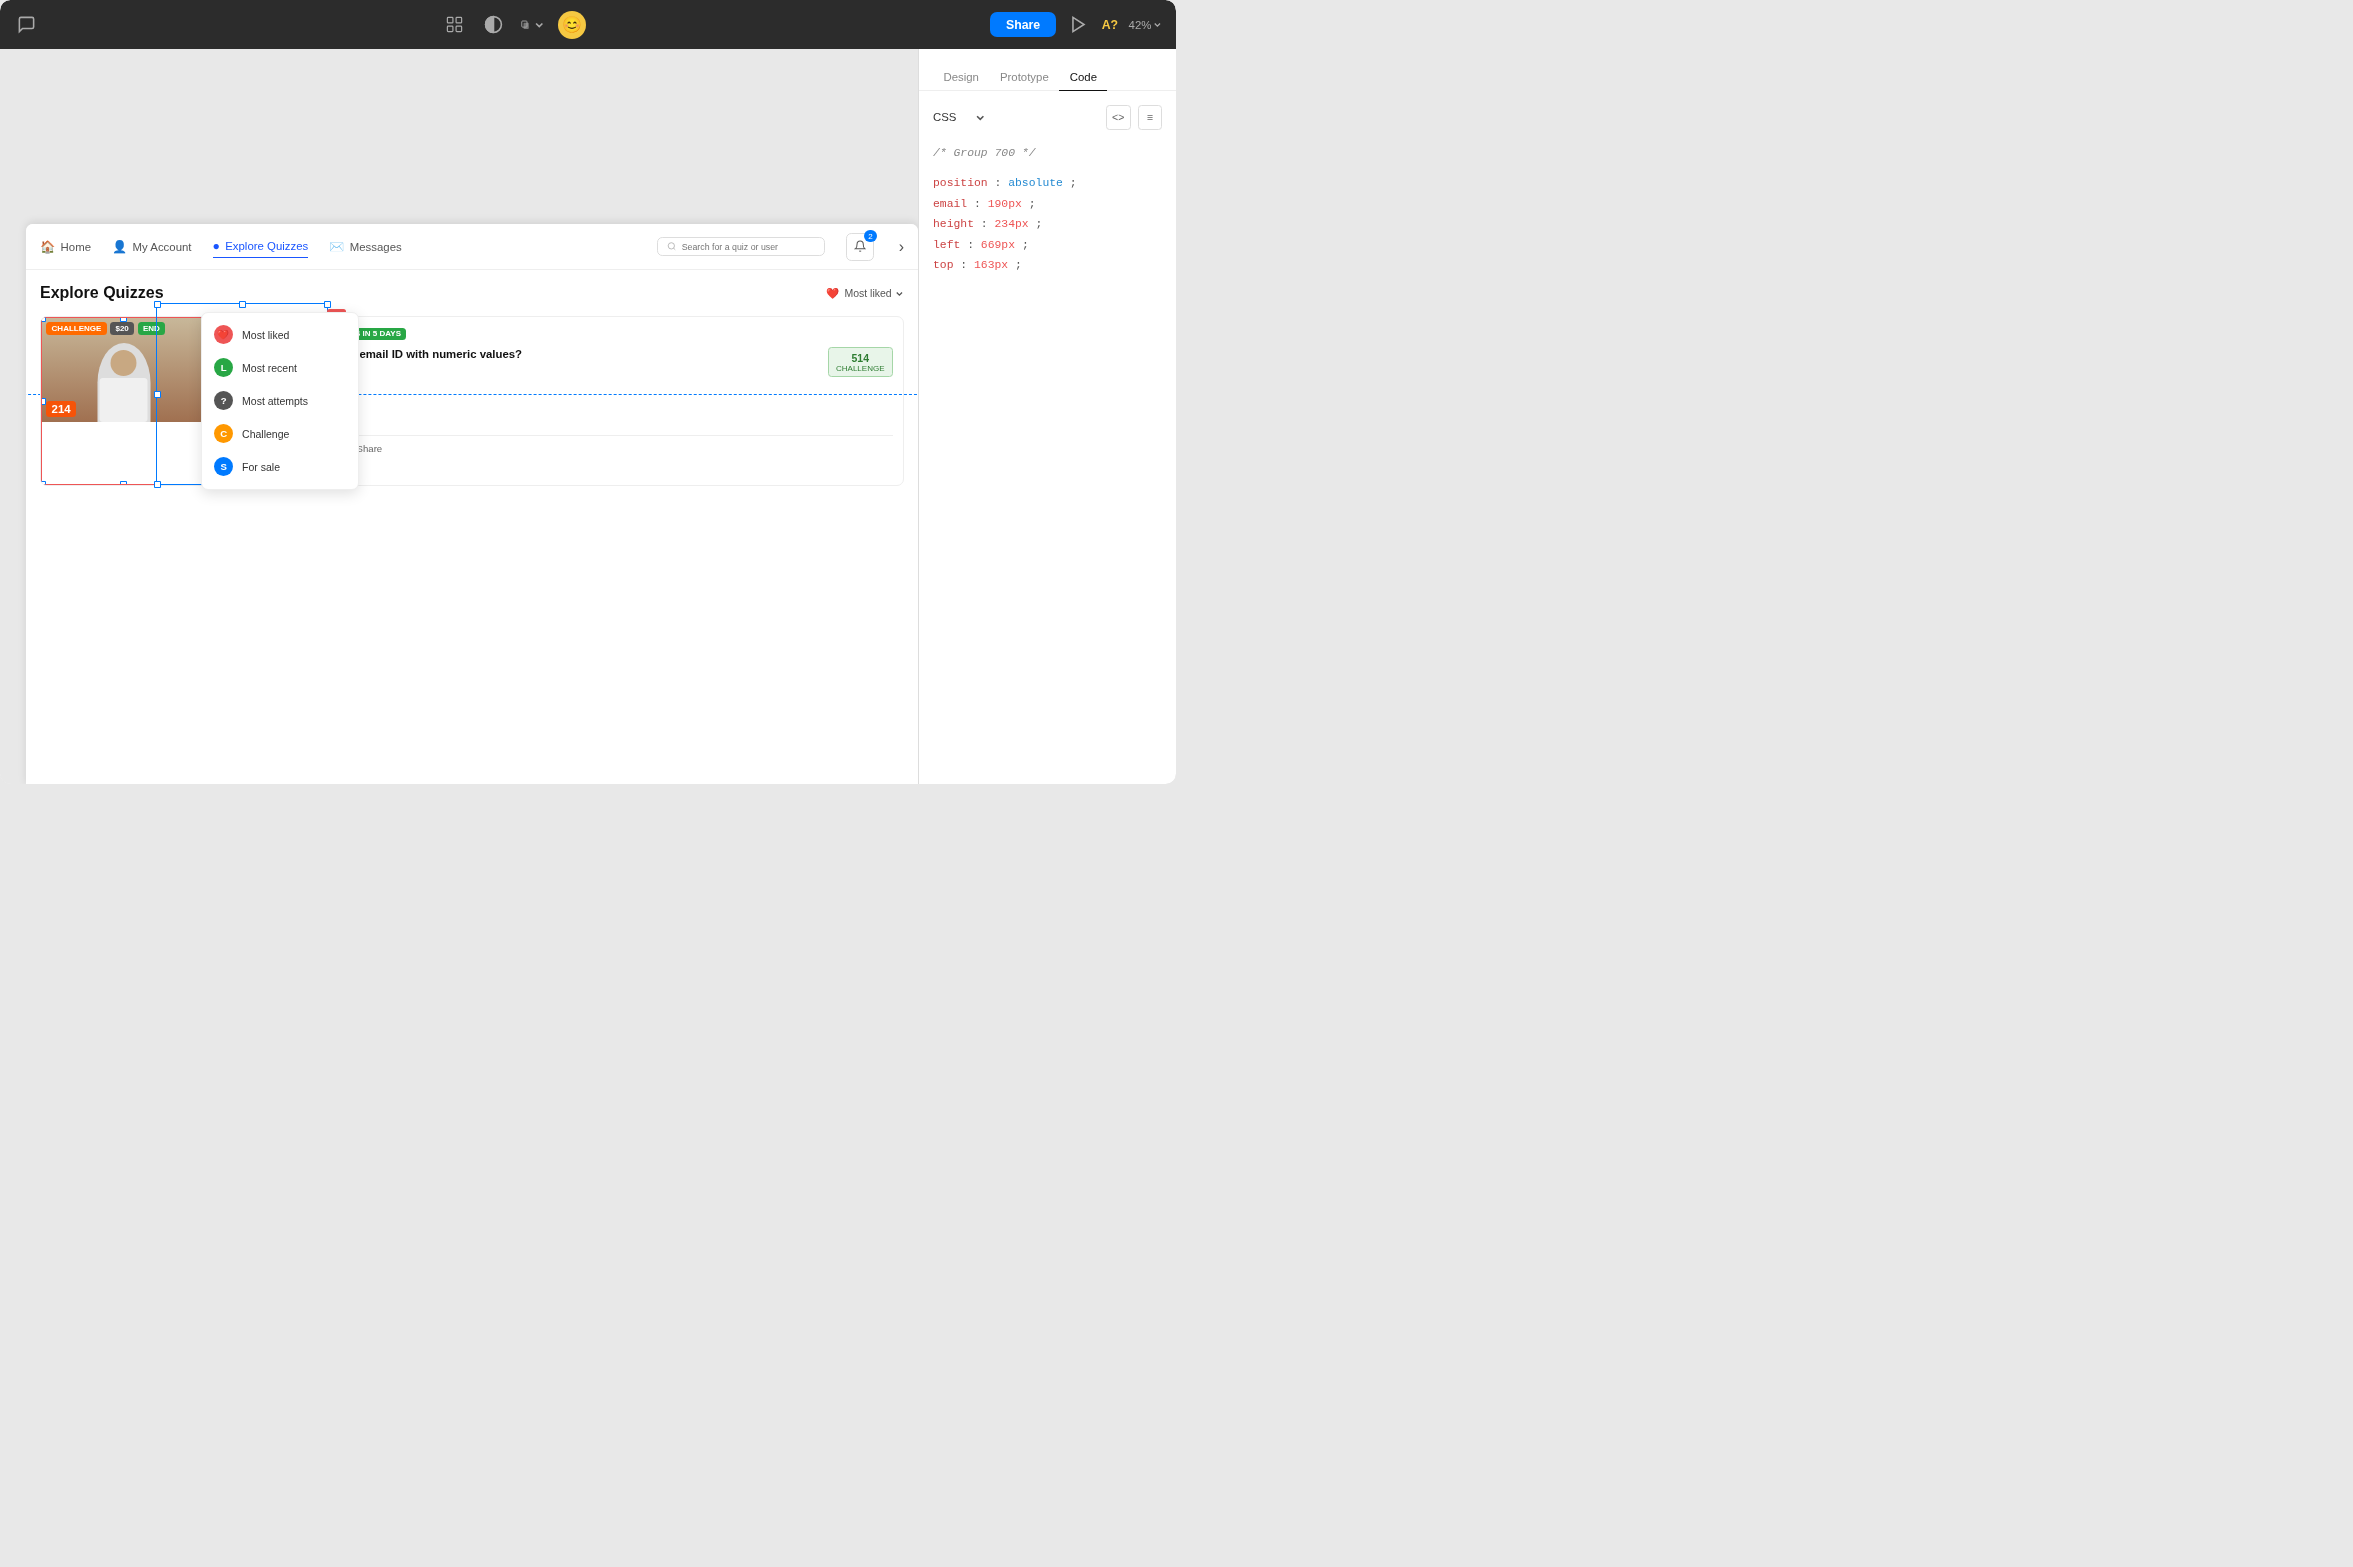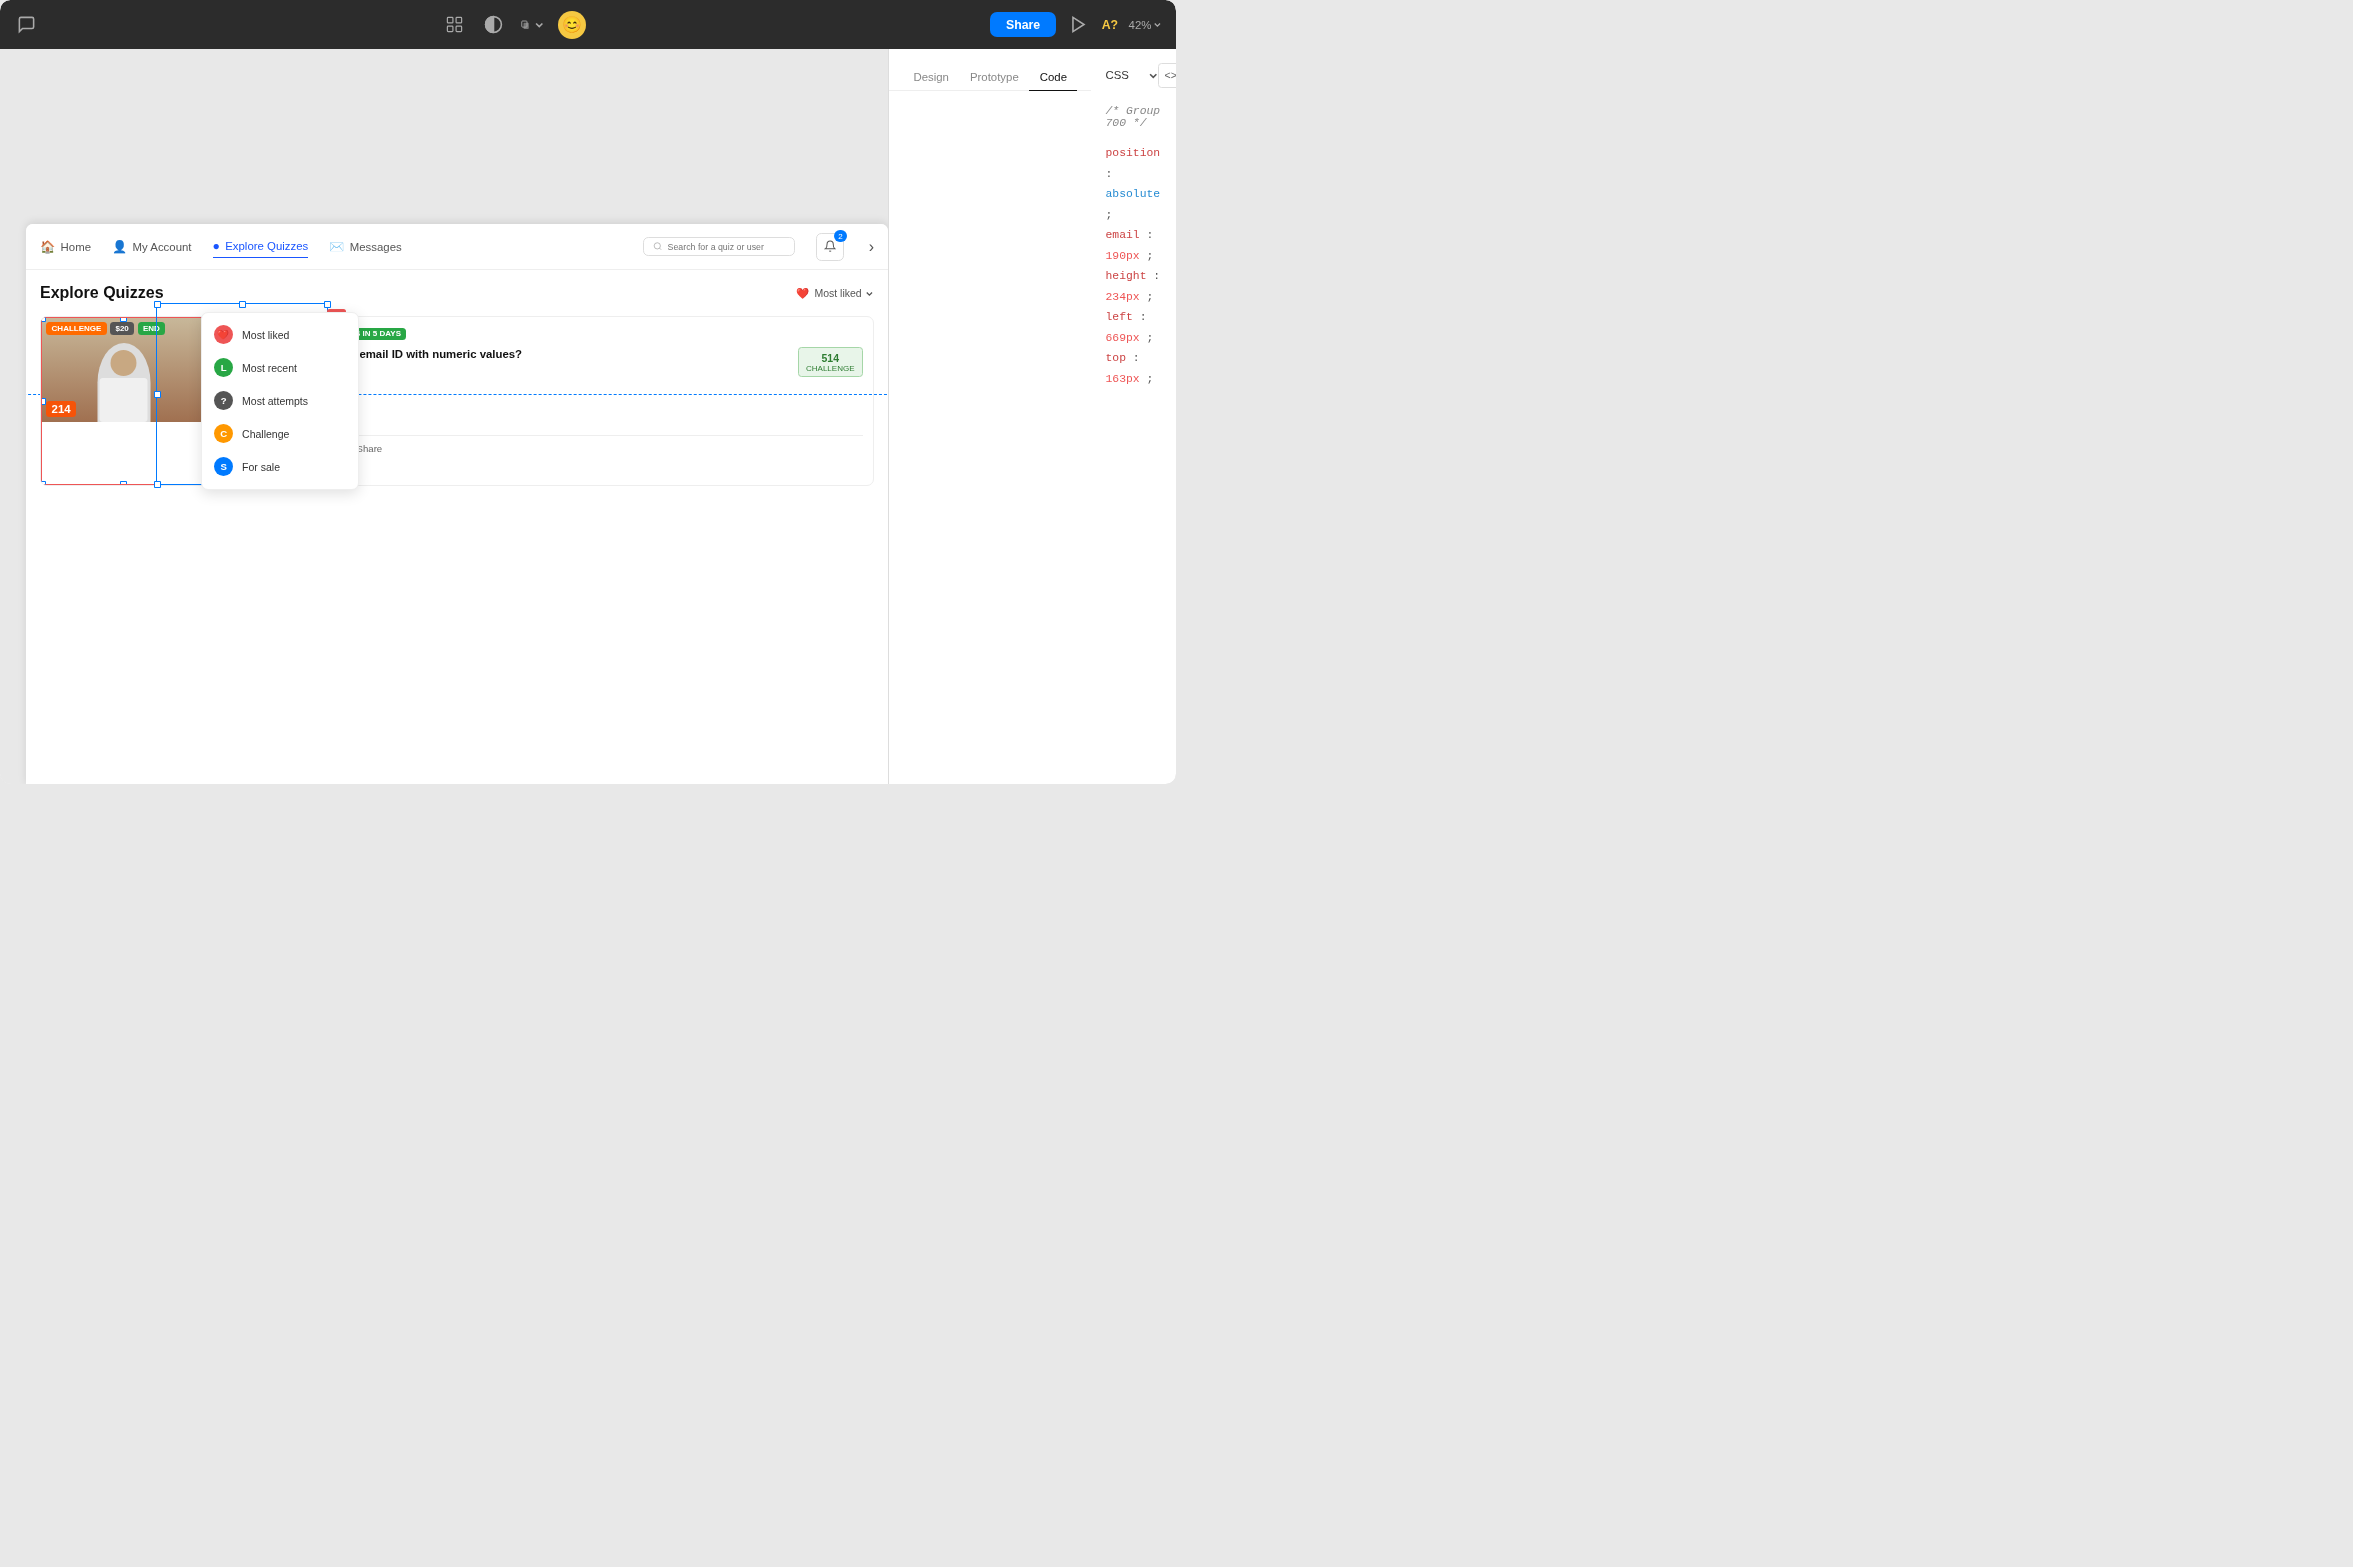--- a/index.html
+++ b/index.html
@@ -105,25 +105,25 @@
     
     .canvas-area {
       flex: 1;
       background: #e8e8e8;
       position: relative;
       overflow: hidden;
     }
 
     
     .right-panel {
-      width: 288px;
+      width: 258px;
       background: white;
       border-left: 0.9px solid #ddd;
       display: flex;
-      flex-direction: row;
+      flex-direction: column;
       flex-shrink: 0;
     }
 
     
     .panel-tabs {
       display: flex;
       border-bottom: 0.9px solid #eee;
       padding: 0 14px;
       height: 42px;
       align-items: flex-end;
@@ -244,21 +244,21 @@
     .nav-item-icon { font-size: 12.3px; color: inherit; }
 
     .nav-search {
       margin-left: auto;
       display: flex;
       align-items: center;
       border: 0.9px solid #ddd;
       border-radius: 5.3px;
       padding: 3.5px 8.8px;
       gap: 5.3px;
-      width: 152px;
+      width: 168px;
     }
     .nav-search input {
       border: none;
       outline: none;
       font-size: 9.6px;
       color: #999;
       width: 100%;
       background: transparent;
     }
 

